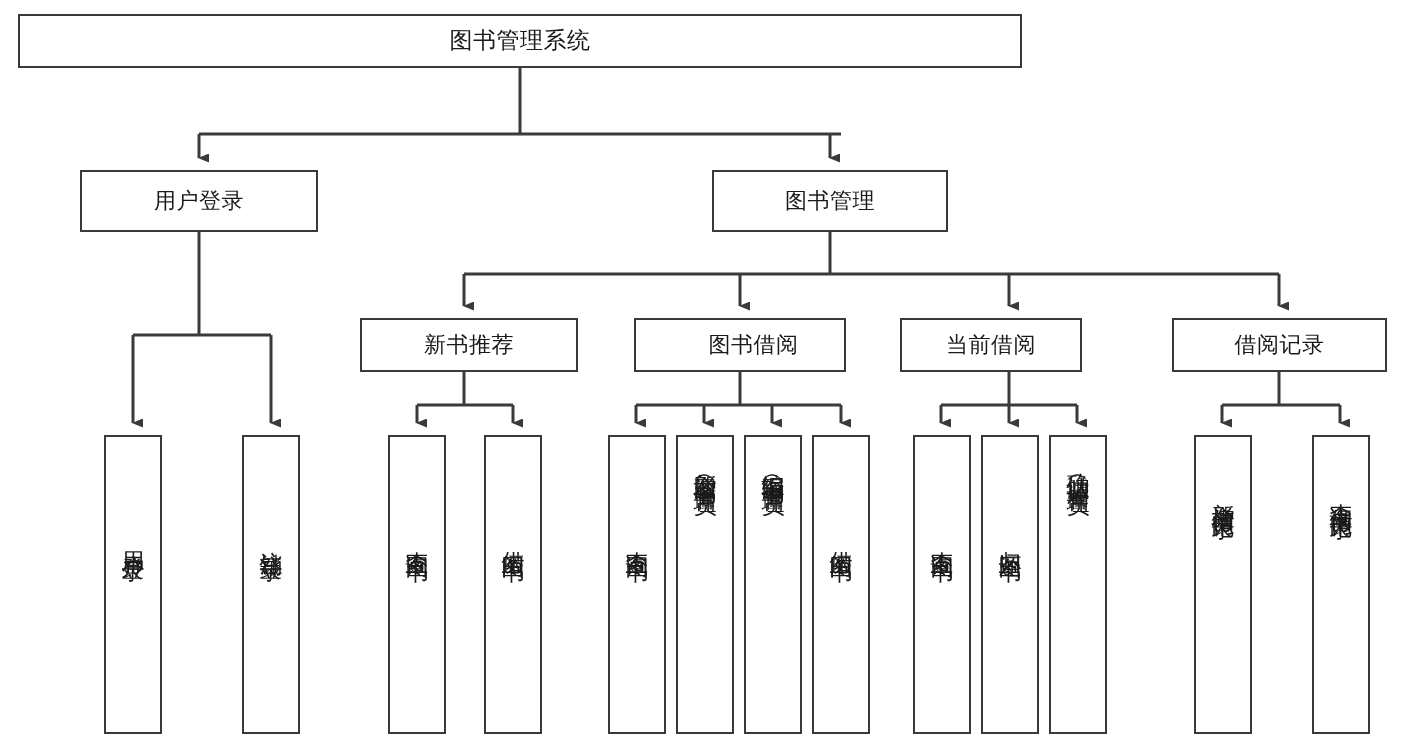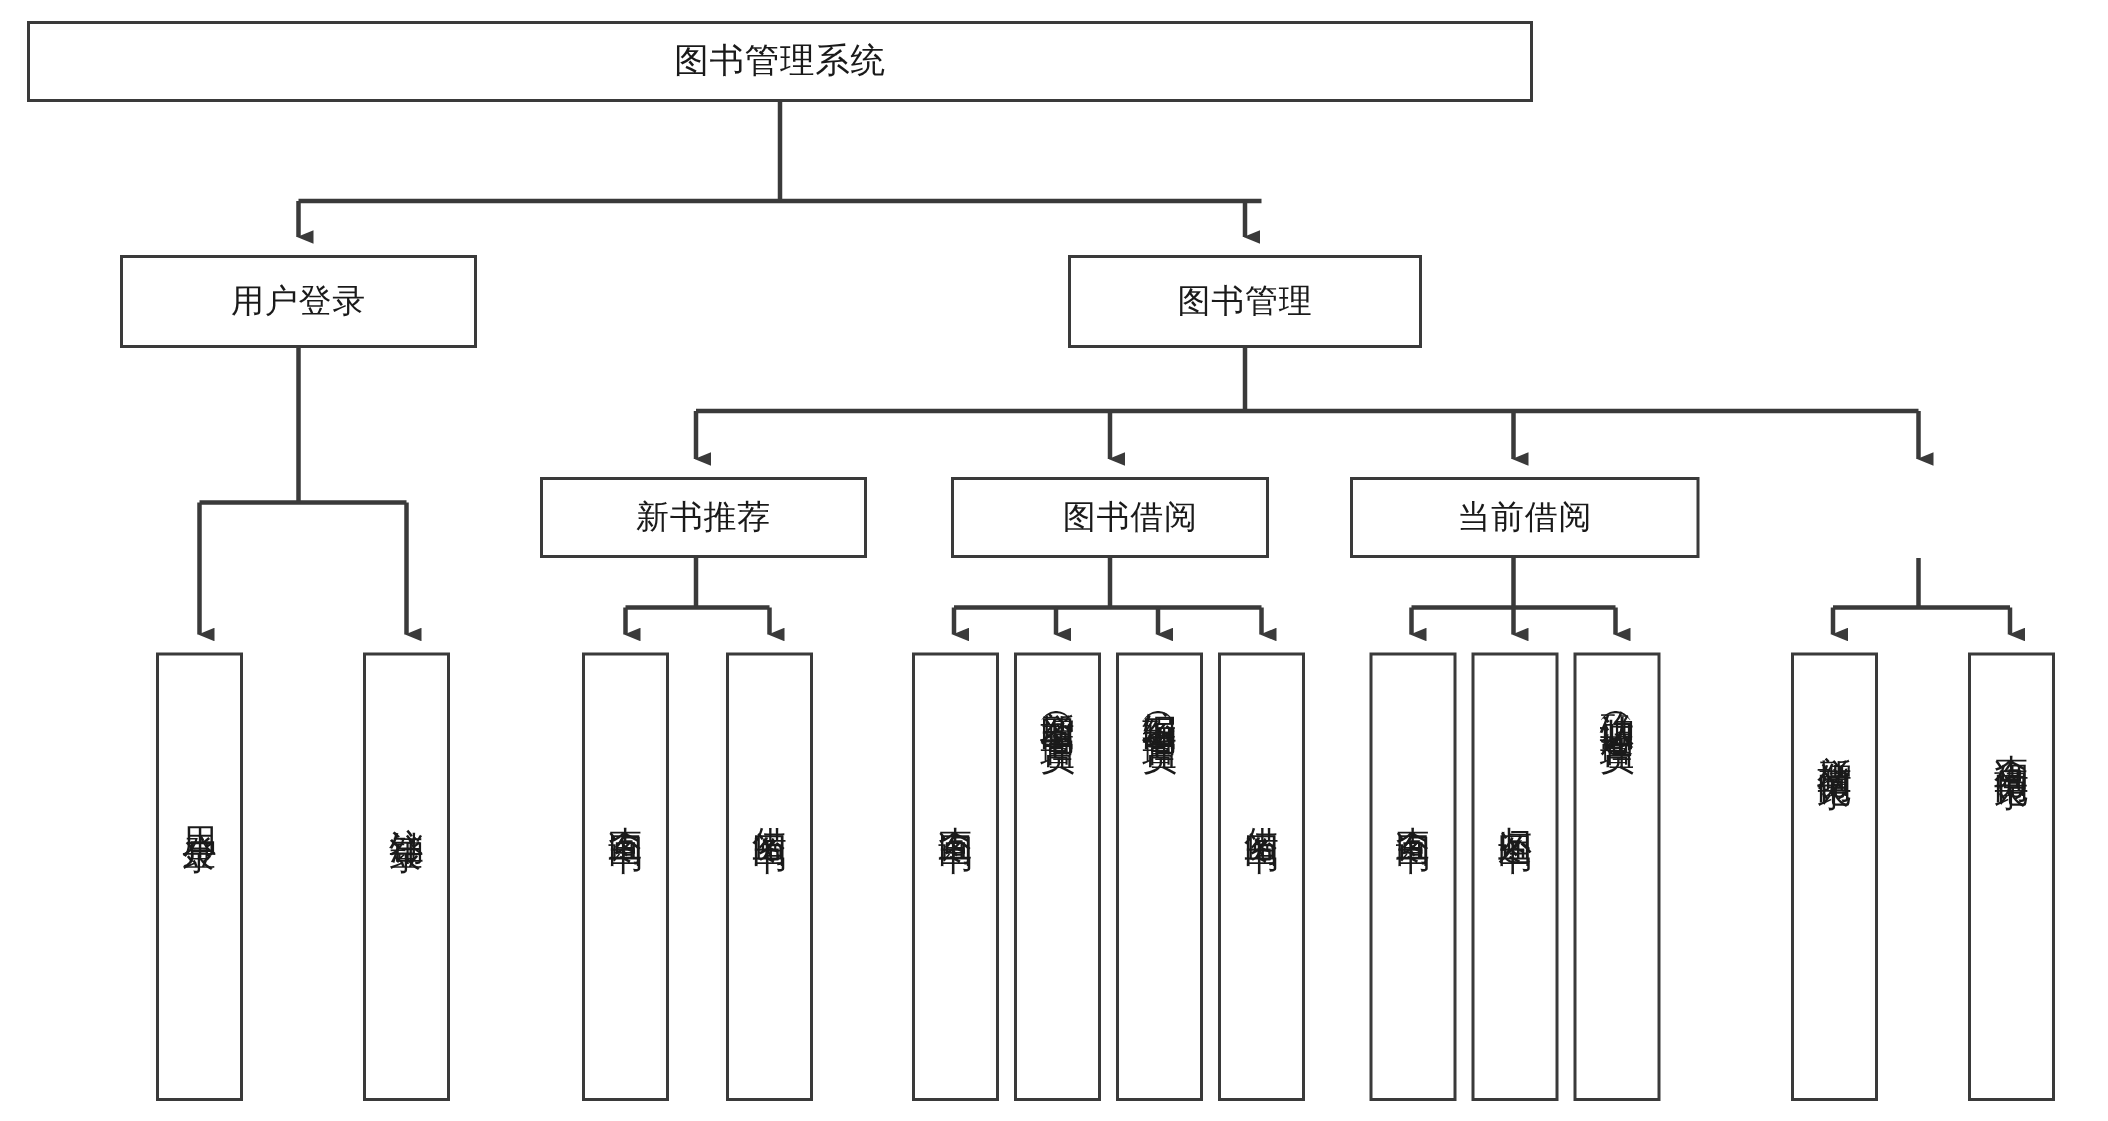--- a/index.html
+++ b/index.html
@@ -127,22 +127,25 @@
   <div class="node horiz" style="left:360px;top:318px;width:218px;height:54px;">
     <span>新书推荐</span>
   </div>
 
   <div class="node horiz" style="left:712px;top:170px;width:236px;height:62px;">
     <span>图书管理</span>
   </div>
   <div class="node horiz" style="left:634px;top:318px;width:212px;height:54px;padding-left:27px;">
     <span>图书借阅</span>
   </div>
-  <div class="node horiz" style="left:900px;top:318px;width:233px;height:54px;">
+  <div class="node horiz" style="left:900px;top:318px;width:182px;height:54px;">
     <span>当前借阅</span>
+  </div>
+  <div class="node horiz" style="left:1172px;top:318px;width:215px;height:54px;">
+    <span>借阅记录</span>
   </div>
 
   <div class="node leaf mid" style="left:104px;top:435px;width:58px;height:299px;">
     <span class="vtext">用户登录</span>
   </div>
   <div class="node leaf mid" style="left:242px;top:435px;width:58px;height:299px;">
     <span class="vtext">注销登录</span>
   </div>
 
   <div class="node leaf mid" style="left:388px;top:435px;width:58px;height:299px;">

